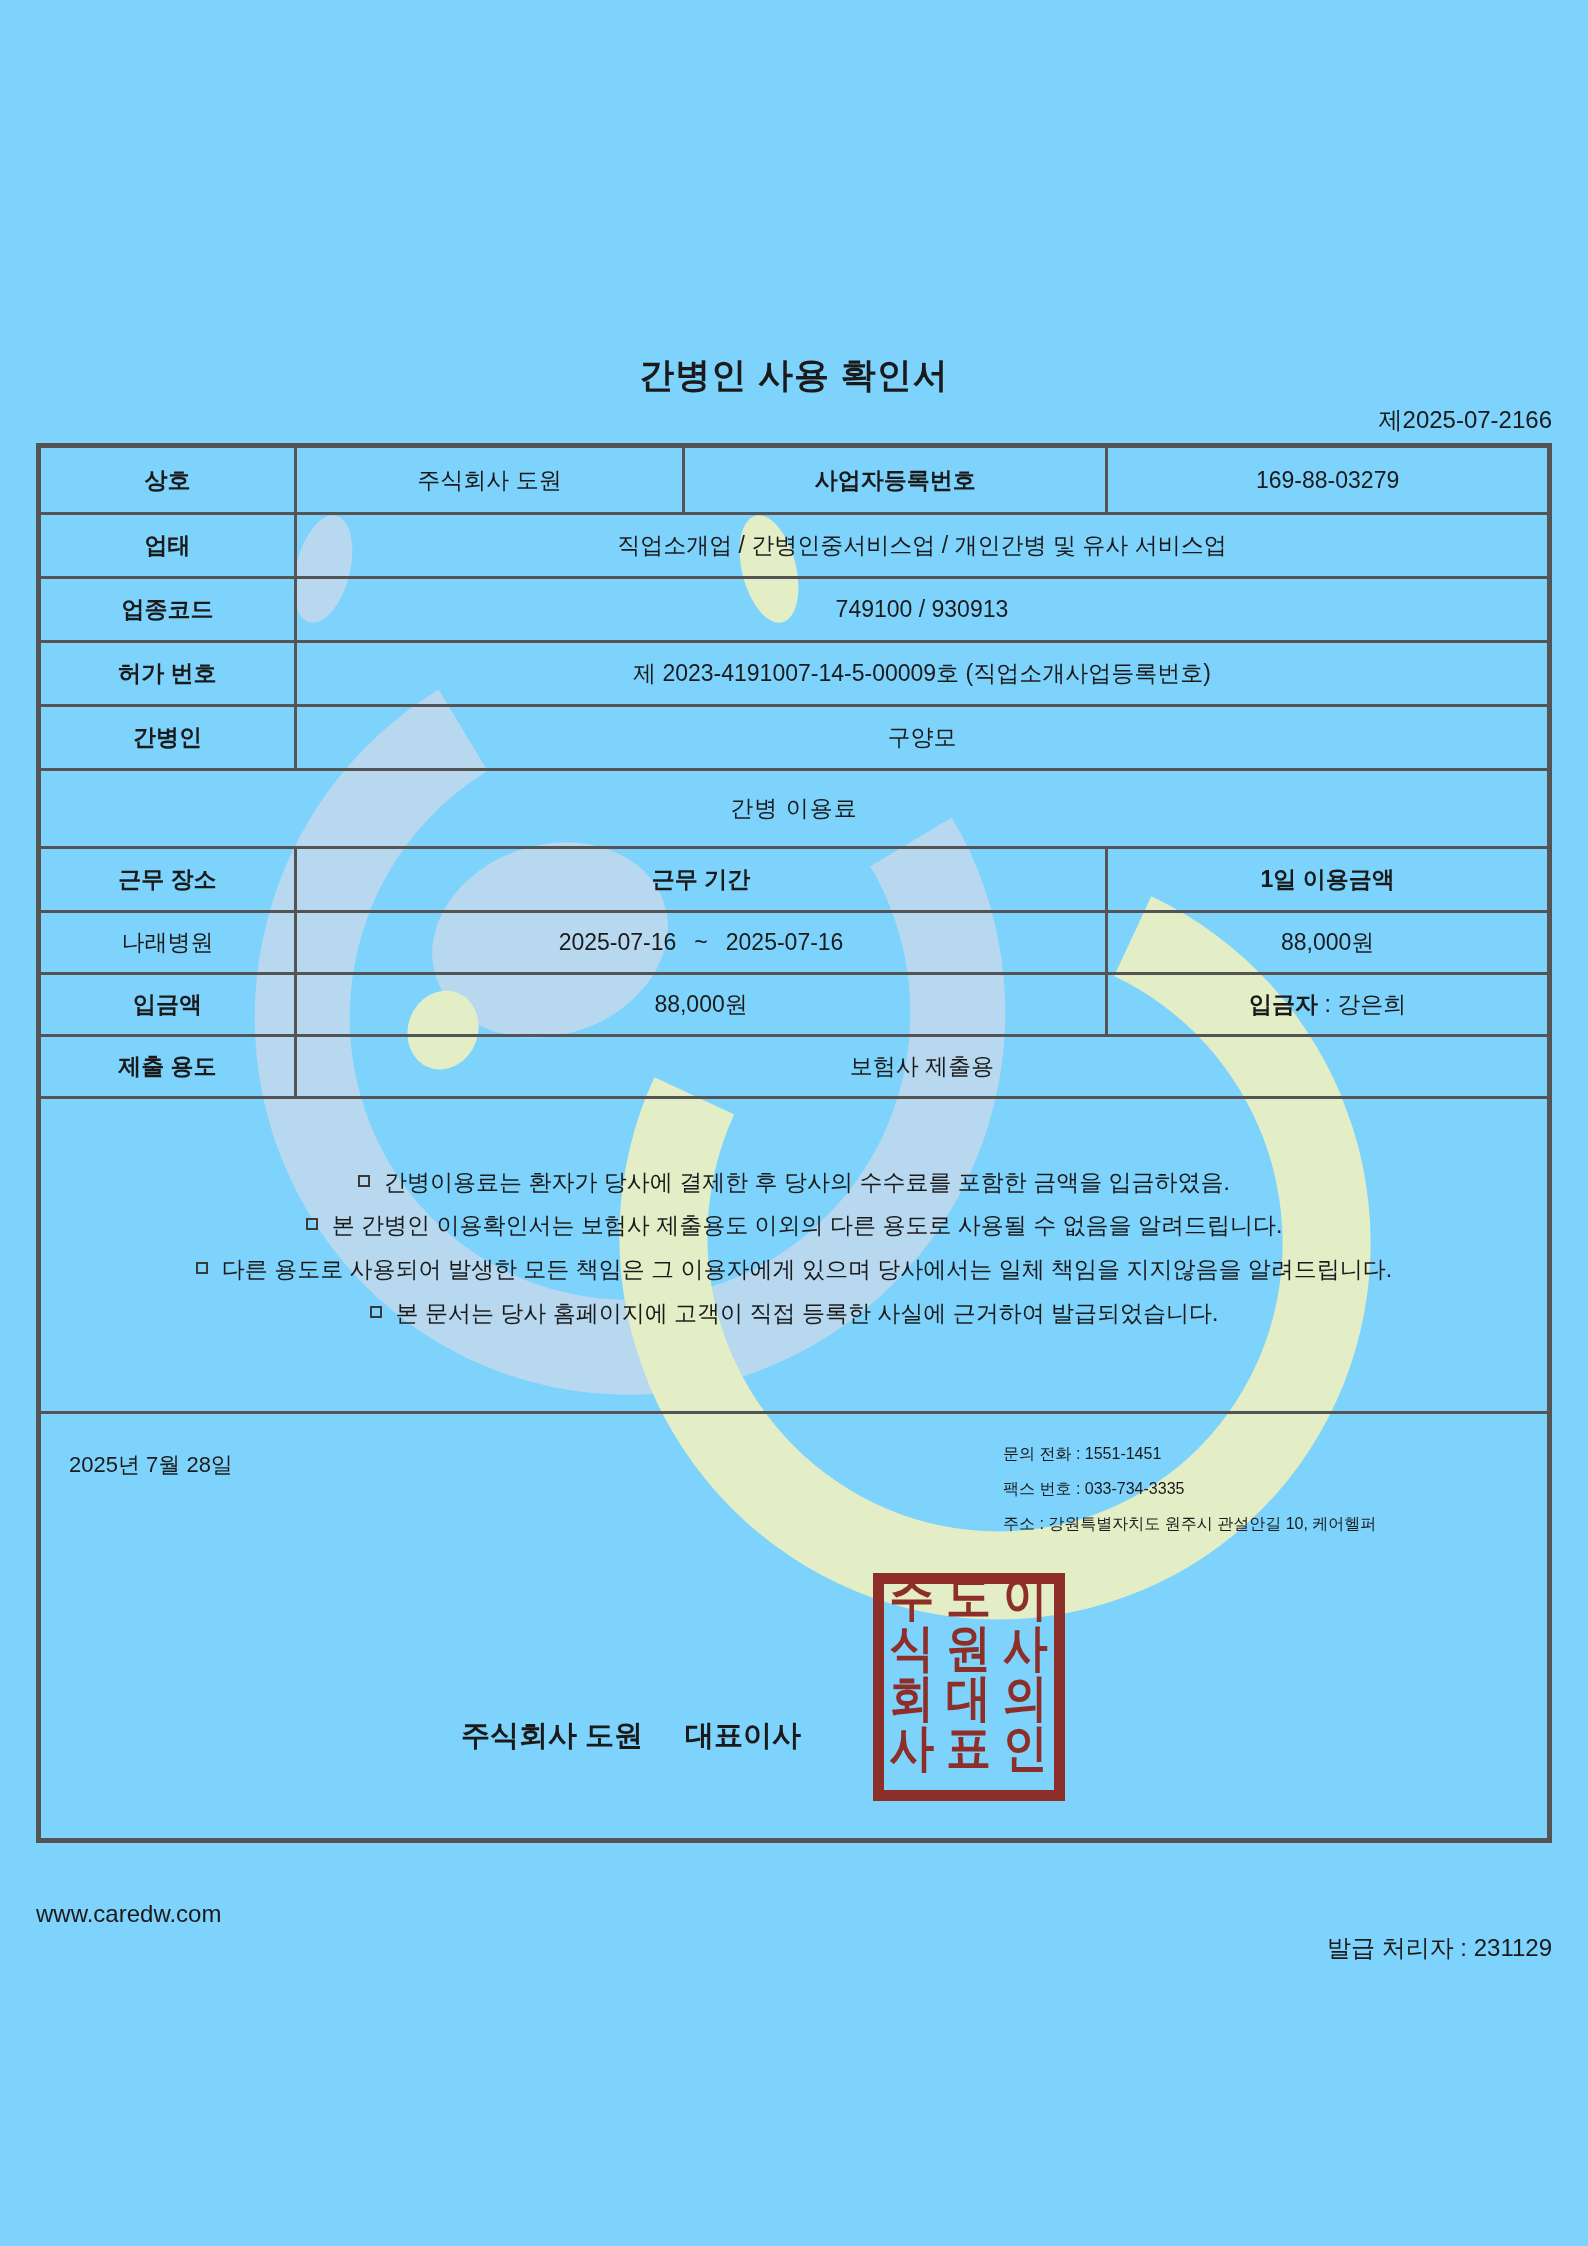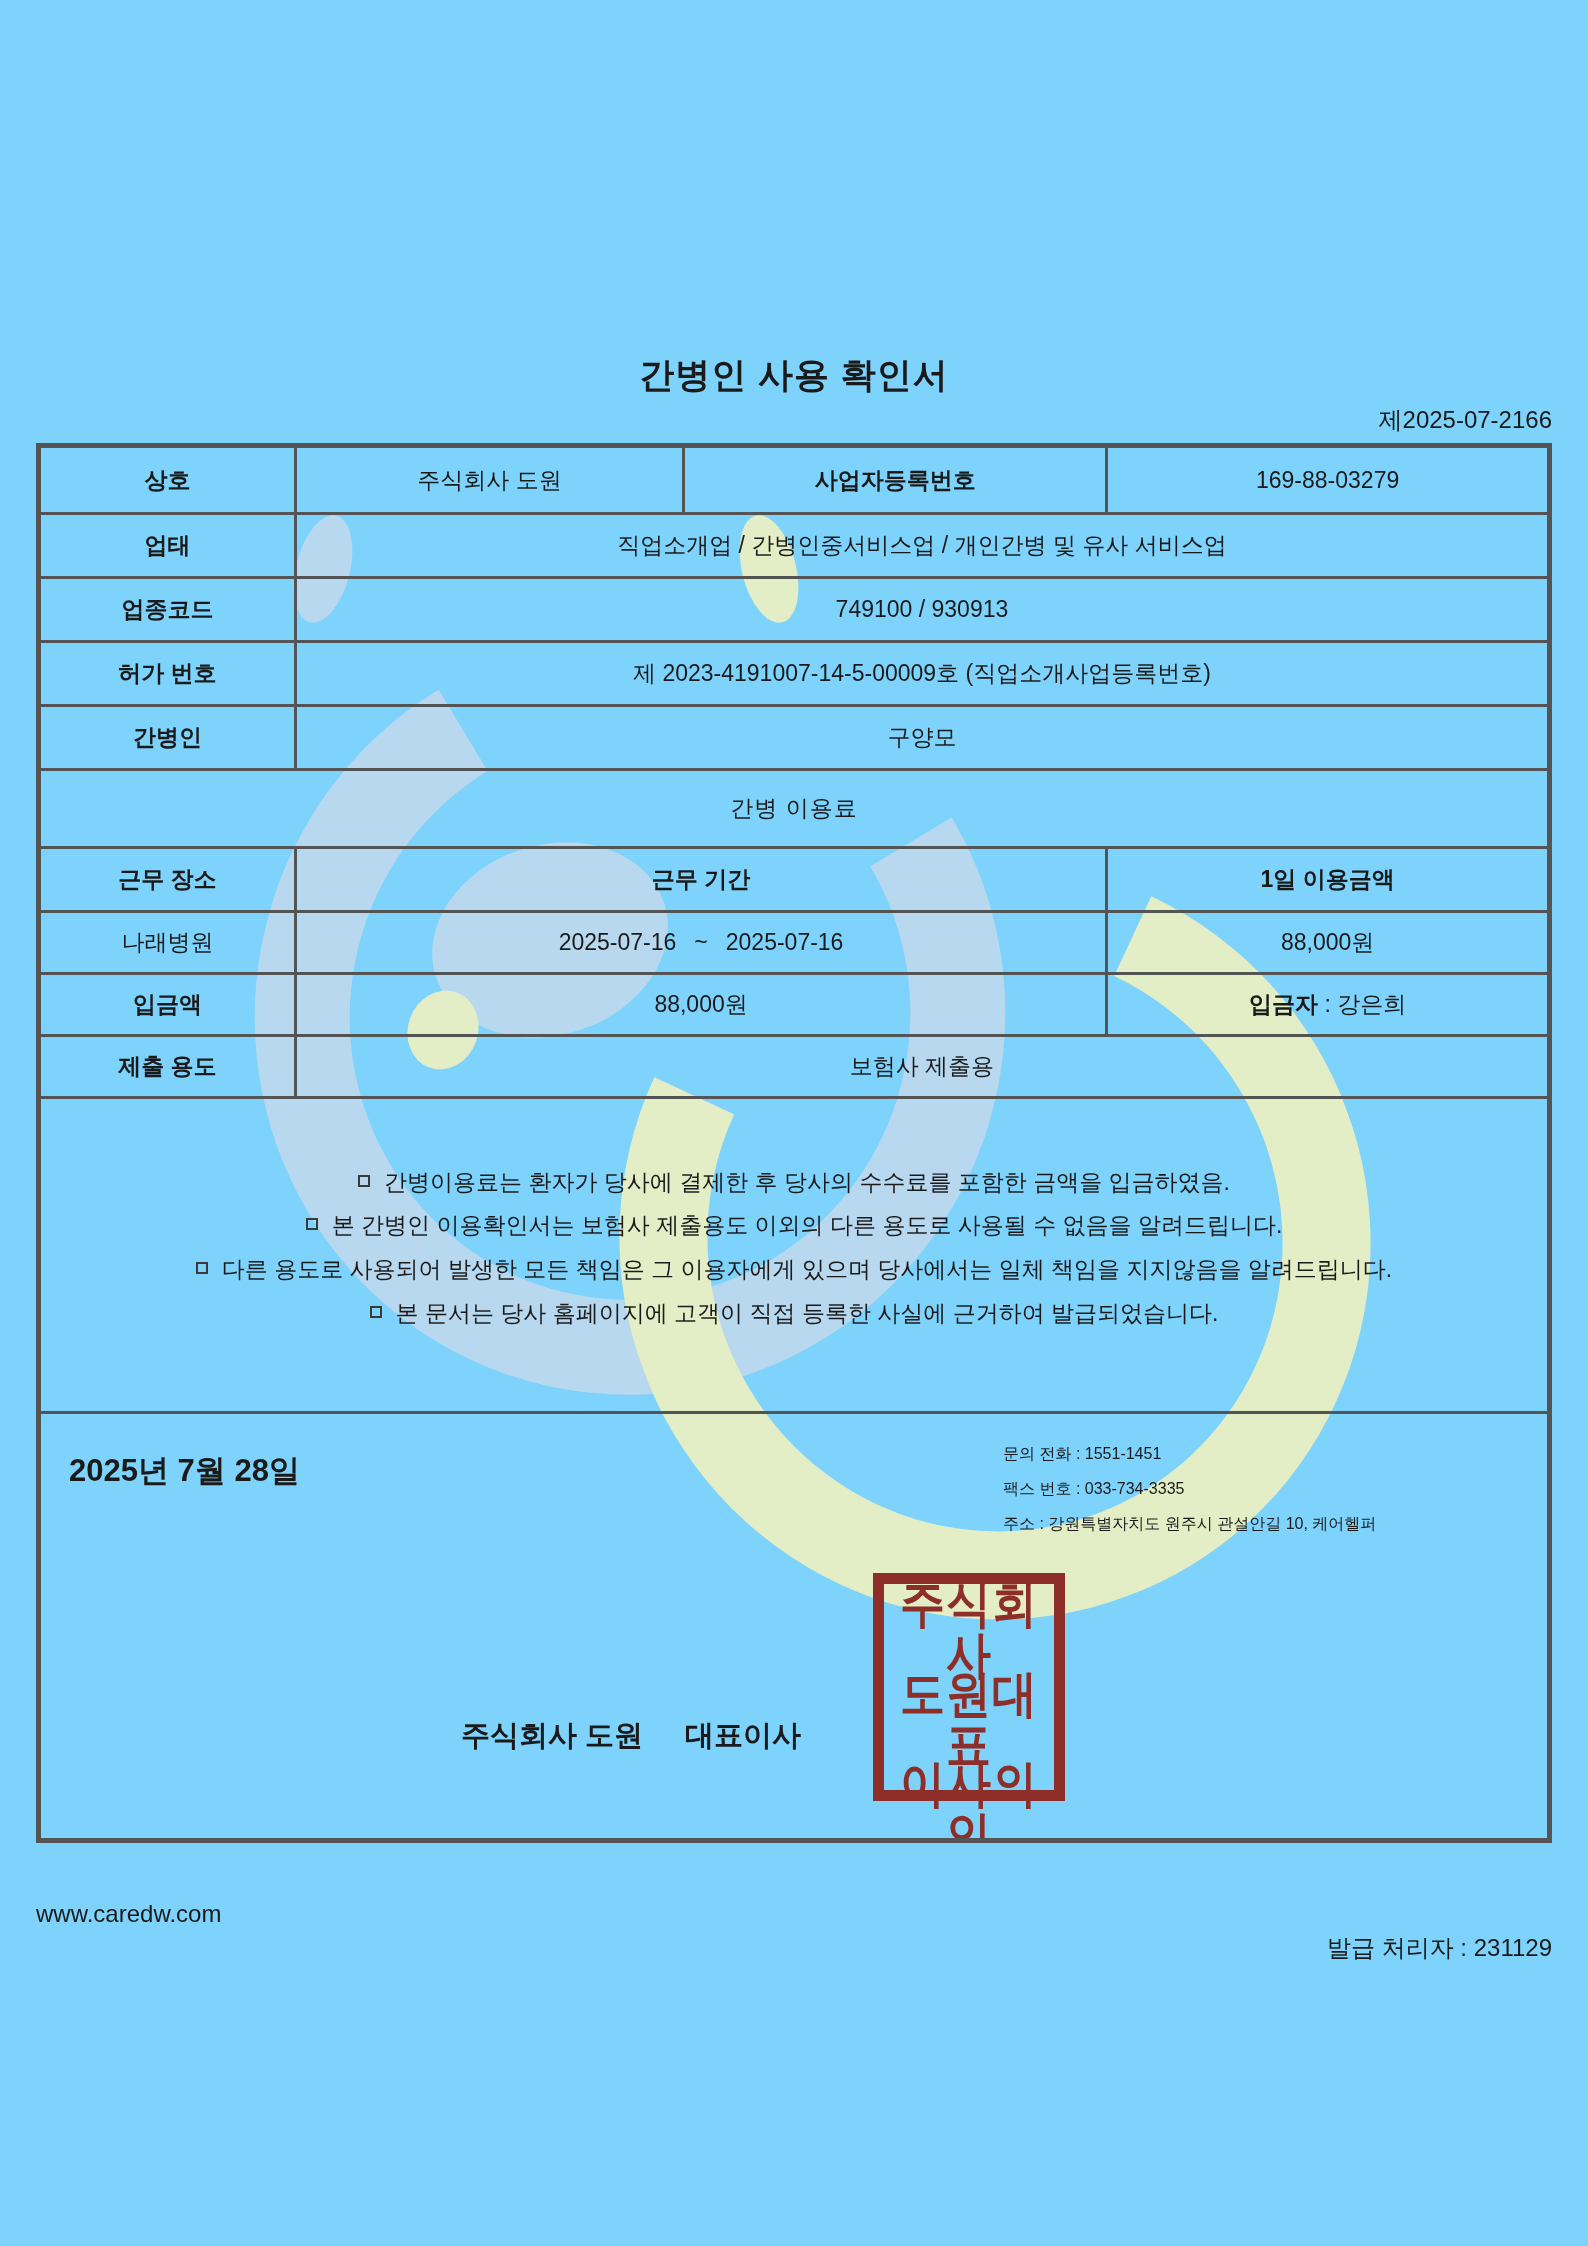--- a/index.html
+++ b/index.html
@@ -44,27 +44,27 @@
   .payer-label { font-weight:bold; }
 
   
   td.cell-notes { text-align:left; vertical-align:top; padding:86px 24px 0 30px; }
   .note { margin-bottom:15px; font-size:23px; line-height:1.25; }
   .bullet-square { display:inline-block; width:8px; height:8px; border:2px solid #3a3a3a;
                    margin-right:14px; vertical-align:3px; }
 
   
   td.cell-bottom { position:relative; height:424px; }
-  .issue-date { position:absolute; left:28px; top:36px; font-size:31px;font-weight:bold; }
+  .issue-date { position:absolute; left:28px; top:36px; font-size:22px; }
   .contact { position:absolute; left:962px; top:22px; text-align:left; font-size:16px; line-height:35px; }
   .signature { position:absolute; left:420px; top:260px; font-size:29px; font-weight:bold; white-space:nowrap;margin-top:42px; }
   .sig-role { margin-left:42px; }
   .stamp { position:absolute; left:832px; top:159px; width:192px; height:228px;
            border:11px solid #8d2f28; box-sizing:border-box; color:#8d2f28;
-           display:flex; flex-direction:column; justify-content:space-evenly; }
+           display:flex; flex-direction:row; justify-content:space-evenly; }
   .stamp-row { text-align:center; font-size:45px; font-weight:bold; line-height:1;
                letter-spacing:1px; transform:scaleY(1.12); }
 
   
   .pf-left  { position:absolute; left:36px;  top:1900px; font-size:24px; z-index:2; }
   .pf-right { position:absolute; right:36px; top:1932px; font-size:24px; z-index:2; }
 </style>
 </head>
 <body>
 

